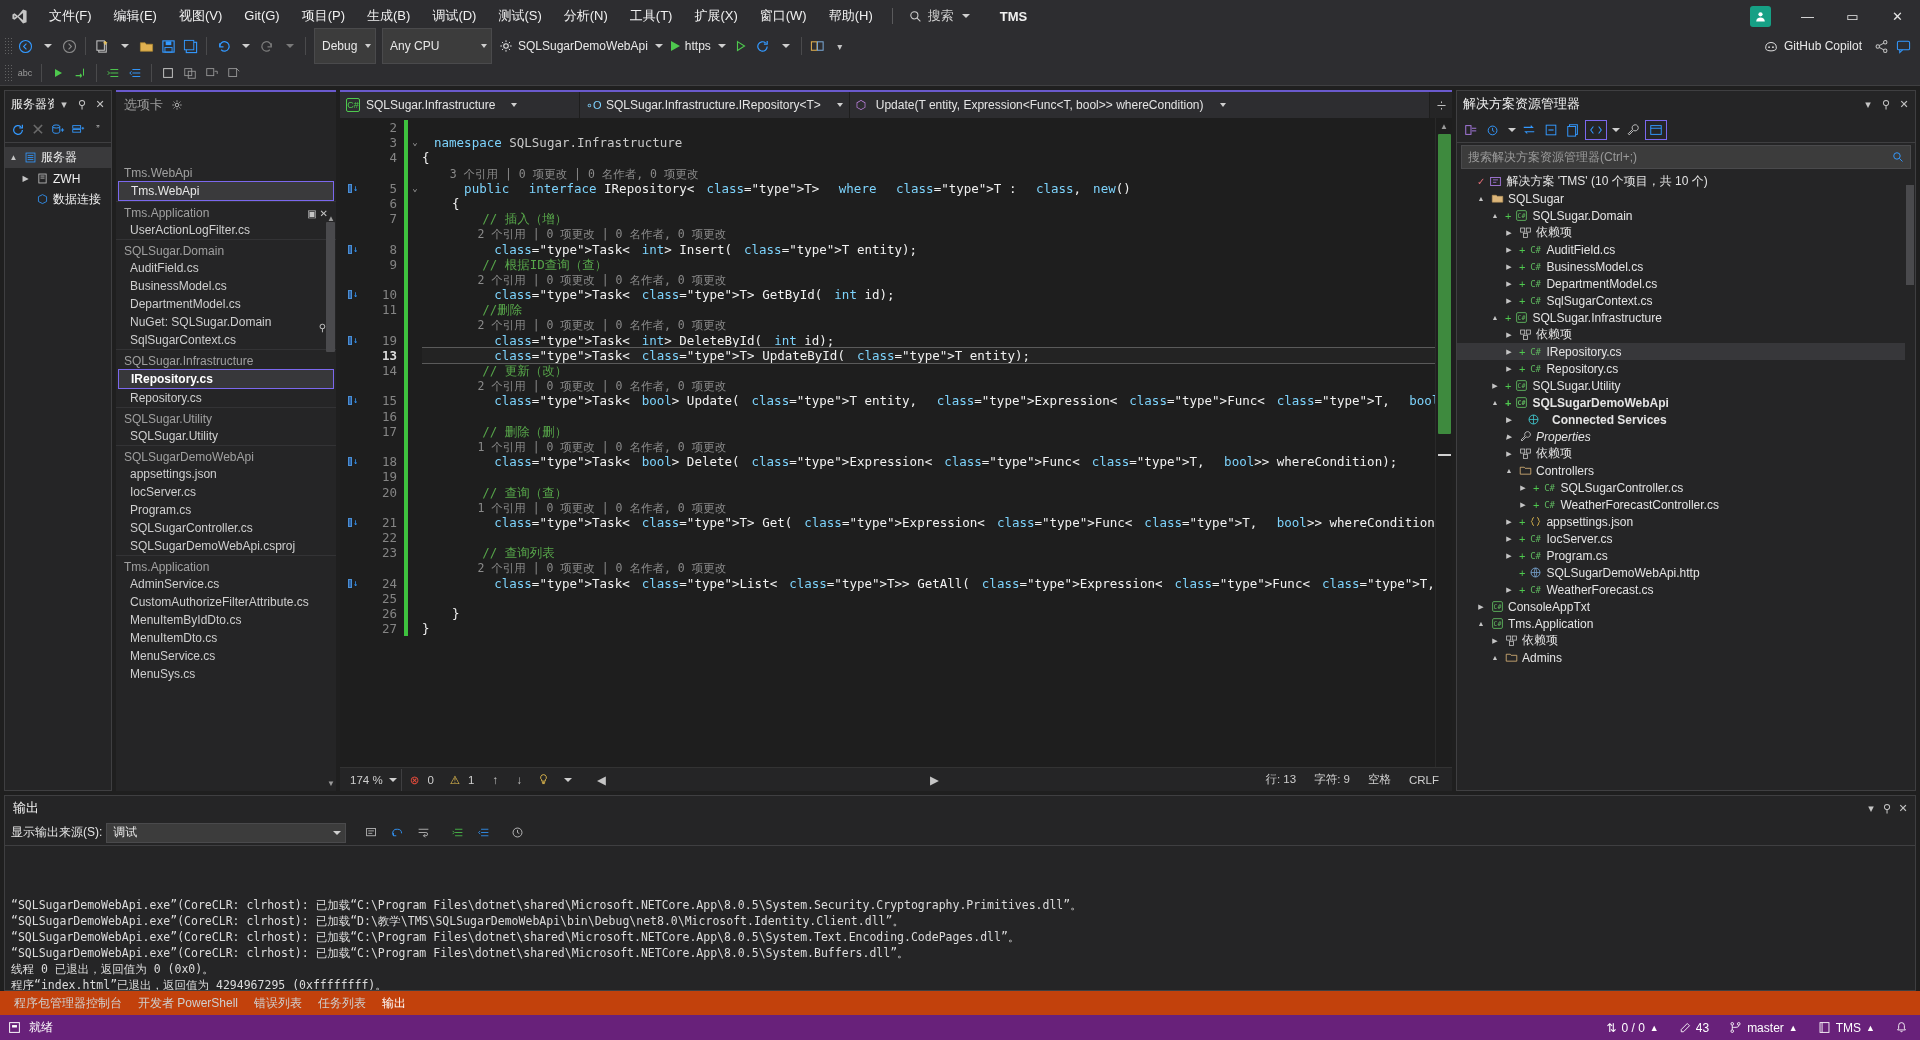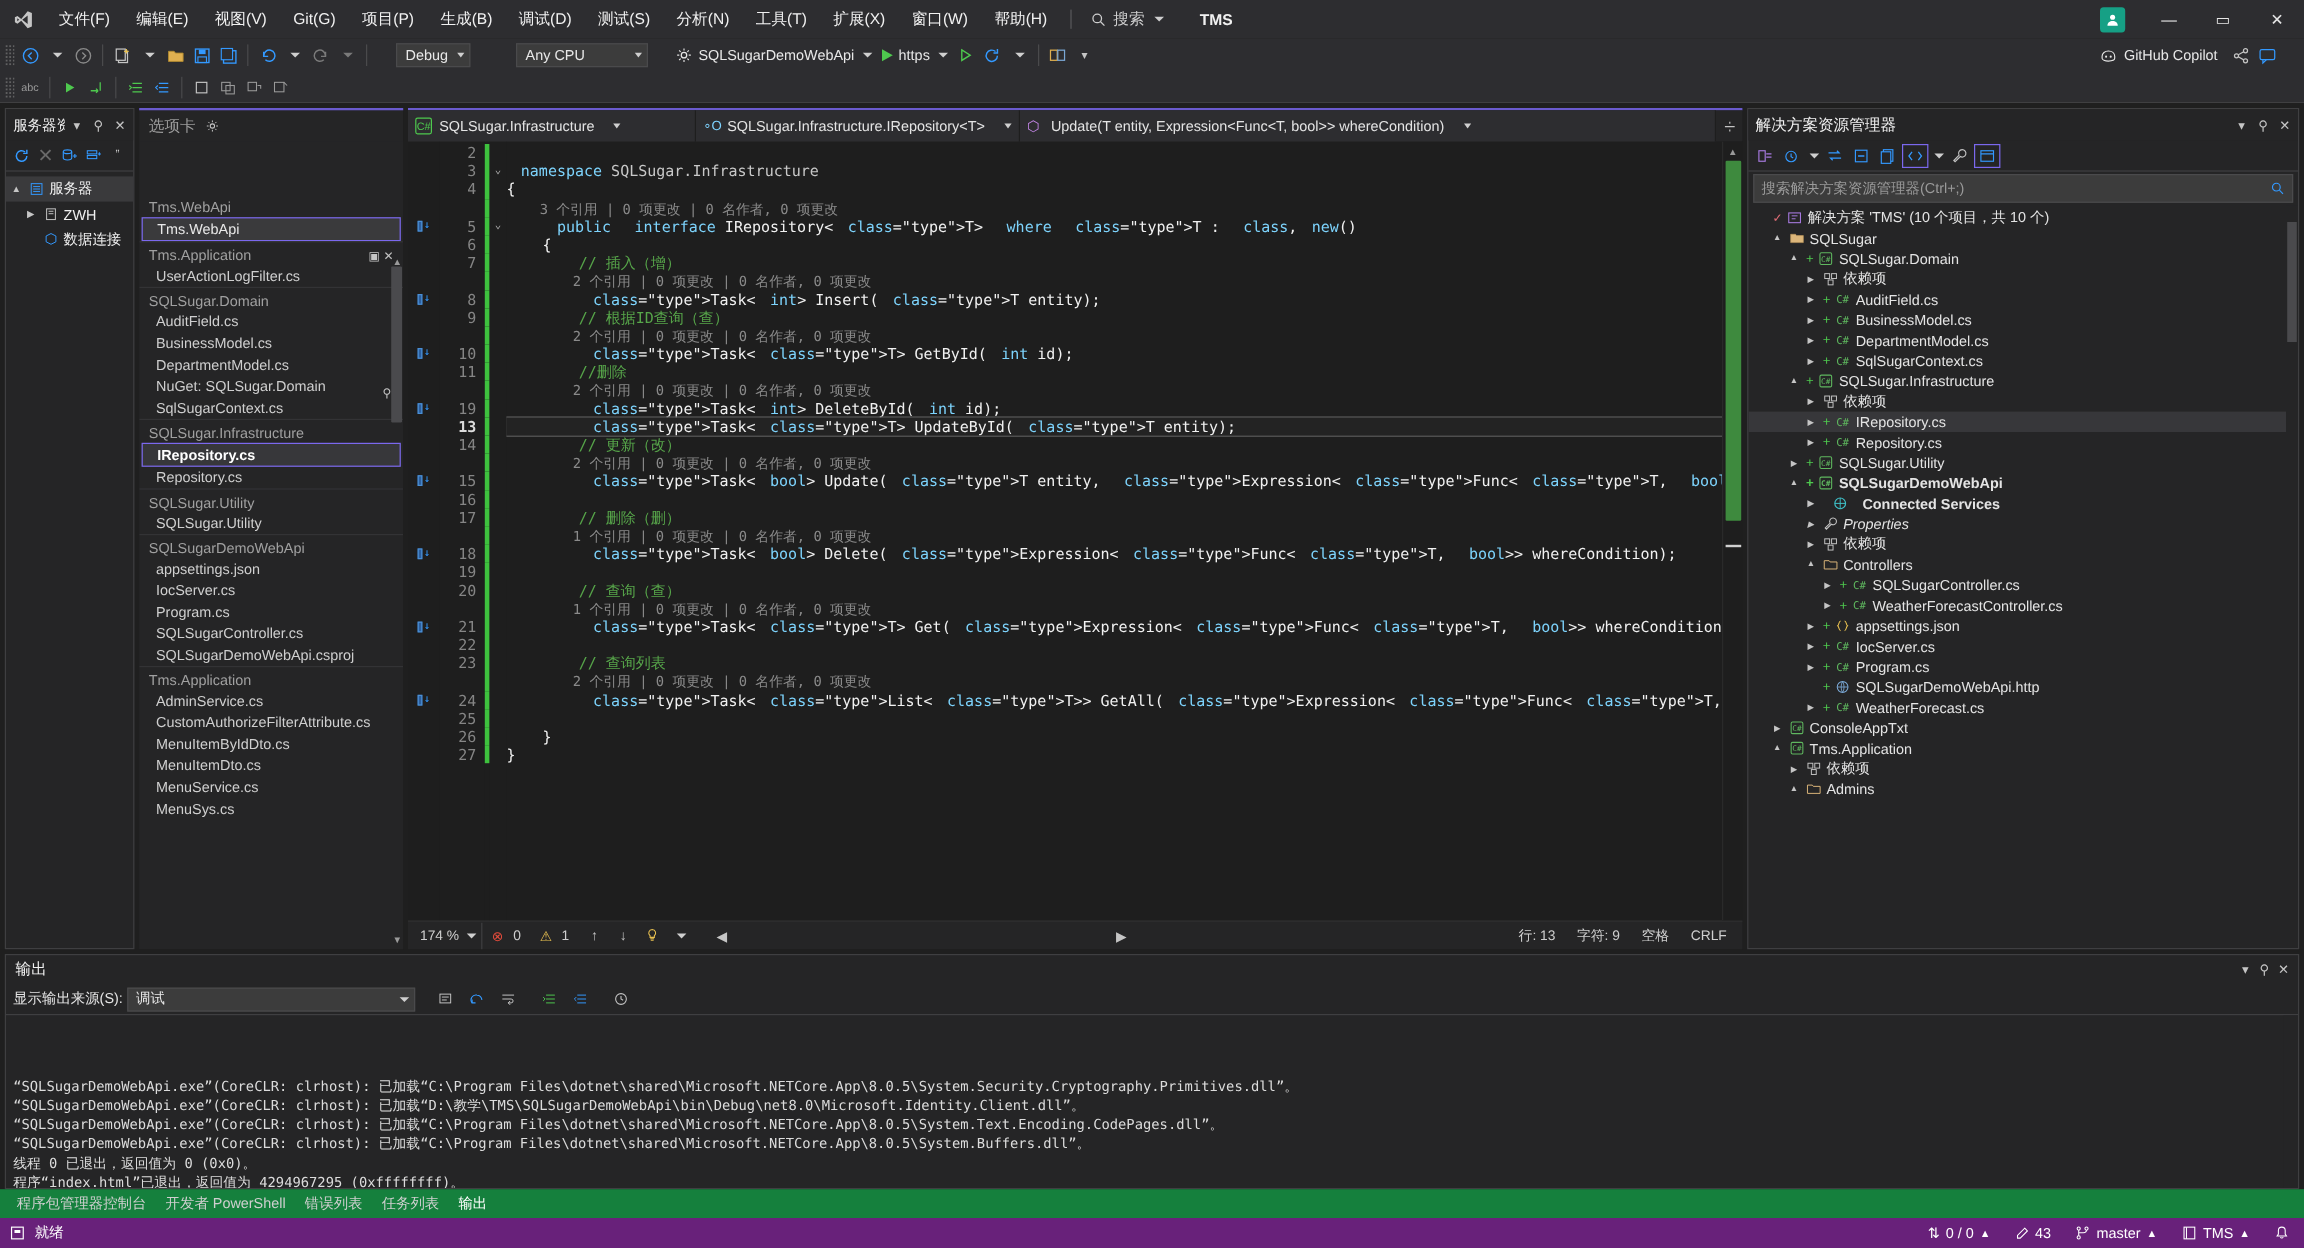--- a/index.html
+++ b/index.html
@@ -69,43 +69,43 @@
     width: 8px; height: 18px; margin-right: 2px;
     background-image: radial-gradient(#777 0.8px, transparent 0.9px);
     background-size: 3px 3px; opacity: .7;
   }
   .tb-btn {
     min-width: 22px; height: 22px; display: flex; align-items: center;
     justify-content: center; color: #c5c5c5; padding: 0 2px;
   }
   .tb-sep { width: 1px; height: 18px; background: #4a4a4c; margin: 0 5px; }
   .tb-drop {
-    height: 20px; background: #3c3c3c; border: 1px solid #4a4a4c;
+    height: 36px; background: #3c3c3c; border: 1px solid #4a4a4c;
     display: flex; align-items: center; justify-content: space-between;
-    padding: 0 4px 0 7px; color: #e8e8e8; font-size: 12px; margin: 0 19px;
+    padding: 0 4px 0 7px; color: #e8e8e8; font-size: 12px; margin: 0 3px;
   }
   .tb-drop .ar {
     width: 0; height: 0; border-left: 3.5px solid transparent;
     border-right: 3.5px solid transparent; border-top: 4px solid #cfcfcf;
     margin-left: 8px;
   }
   .tb-text {
     display: flex; align-items: center; gap: 5px; color: #e8e8e8;
     padding: 0 4px; height: 22px; font-size: 12px; white-space: nowrap;
   }
   .tri-green {
     width: 0; height: 0; border-top: 5.5px solid transparent;
     border-bottom: 5.5px solid transparent; border-left: 9px solid #4ec94e;
   }
   .tri-green-sm {
     width: 0; height: 0; border-top: 4.5px solid transparent;
     border-bottom: 4.5px solid transparent; border-left: 7px solid #4ec94e;
   }
   .toolbar-right {
-    position: absolute; right: 20px; display: flex; align-items: center; gap: 0;
+    position: absolute; right: 6px; display: flex; align-items: center; gap: 0;
   }
   .copilot-btn {
     display: flex; align-items: center; gap: 6px; padding: 0 8px;
     height: 22px; color: #e8e8e8; font-size: 12px;
   }
   .toolbar2 {
     height: 26px; flex: none; background: #2d2d30;
     display: flex; align-items: center; padding-left: 4px;
     border-bottom: 1px solid #3f3f41;
   }
@@ -351,21 +351,21 @@
     white-space: pre; position: relative;
   }
   .out-scroll {
     position: absolute; right: 0; top: 0; bottom: 0; width: 12px; background: #252526;
   }
 
   
   .bottom-tabs {
     height: 24px; flex: none; display: flex; align-items: center;
     gap: 0px; padding-left: 6px; font-size: 12px; color: #cfcfcf;
-    background: #15803d;
+    background: #c2410c;
   }
   .btab { padding: 0 8px; height: 22px; line-height: 22px; }
   .btab.active { color: #ffffff; }
 
   
   .statusbar {
     height: 25px; flex: none; background: #68217a; display: flex;
     align-items: center; font-size: 12px; color: #fff; padding: 0 2px;
   }
   .sb-left { display: flex; align-items: center; gap: 8px; padding-left: 6px; }

